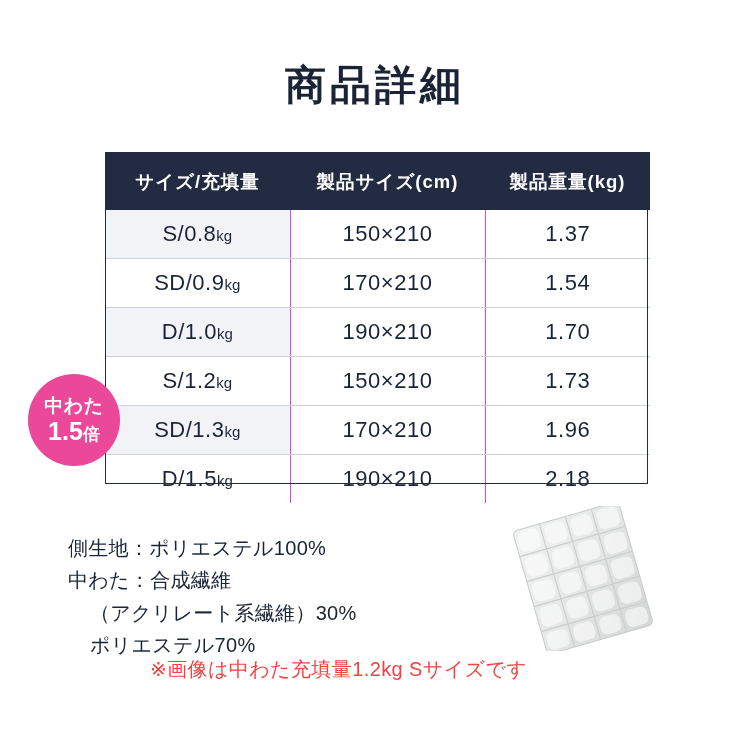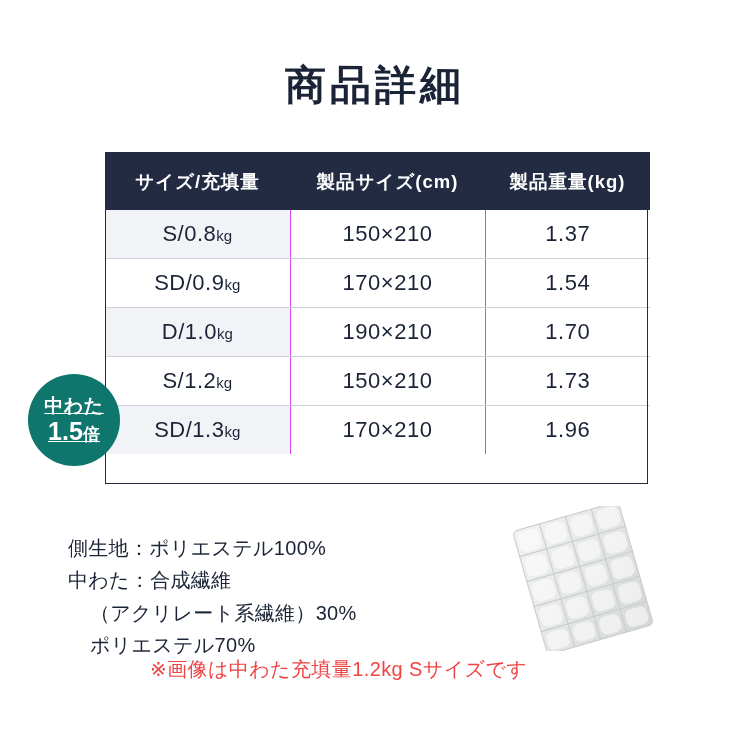--- a/index.html
+++ b/index.html
@@ -101,28 +101,27 @@
   col.c3 { width: 165px; }
 
   
   .badge {
     position: absolute;
     left: 28px;
     top: 374px;
     width: 92px;
     height: 92px;
     border-radius: 50%;
-    background: #0f766e;
+    background: #ec4899;
     color: #ffffff;
     display: flex;
     flex-direction: column;
     align-items: center;
     justify-content: center;
     line-height: 1.05;
-    text-decoration: underline;
   }
   .badge .badge-top {
     font-size: 19px;
     font-weight: bold;
     letter-spacing: 0.5px;
   }
   .badge .badge-bottom {
     font-size: 17px;
     font-weight: bold;
     margin-top: 2px;
@@ -201,20 +200,25 @@
         </tr>
         <tr>
           <td class="size-cell"><span>S/1.2</span><span class="unit-sm">kg</span></td>
           <td>150×210</td>
           <td>1.73</td>
         </tr>
         <tr>
           <td class="size-cell"><span>SD/1.3</span><span class="unit-sm">kg</span></td>
           <td>170×210</td>
           <td>1.96</td>
+        </tr>
+        <tr>
+          <td class="size-cell"><span>D/1.5</span><span class="unit-sm">kg</span></td>
+          <td>190×210</td>
+          <td>2.18</td>
         </tr>
       </tbody>
     </table>
   </div>
   <div class="tbl-outline"></div>
 
   <div class="badge">
     <span class="badge-top">中わた</span>
     <span class="badge-bottom"><span class="big">1.5</span><span>倍</span></span>
   </div>

